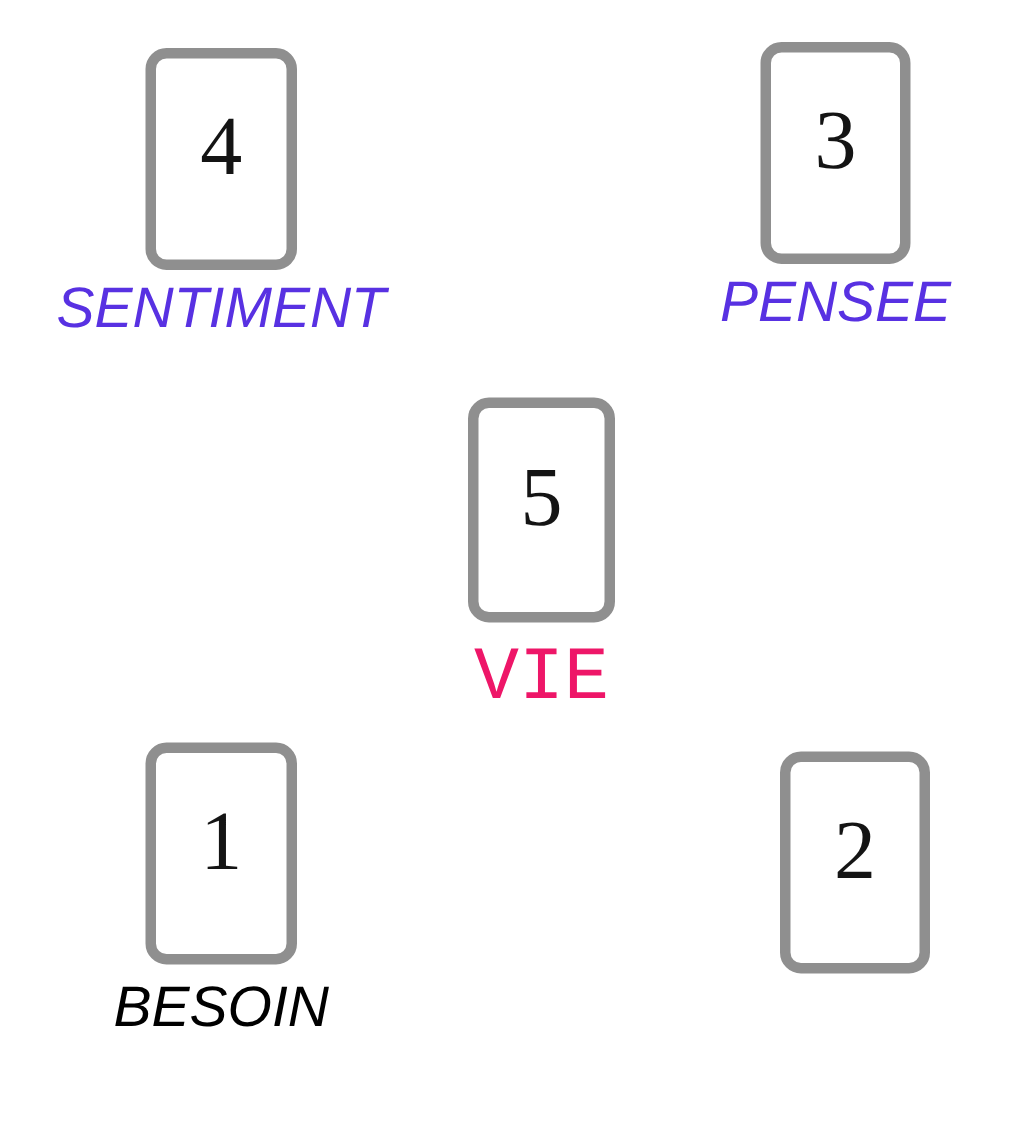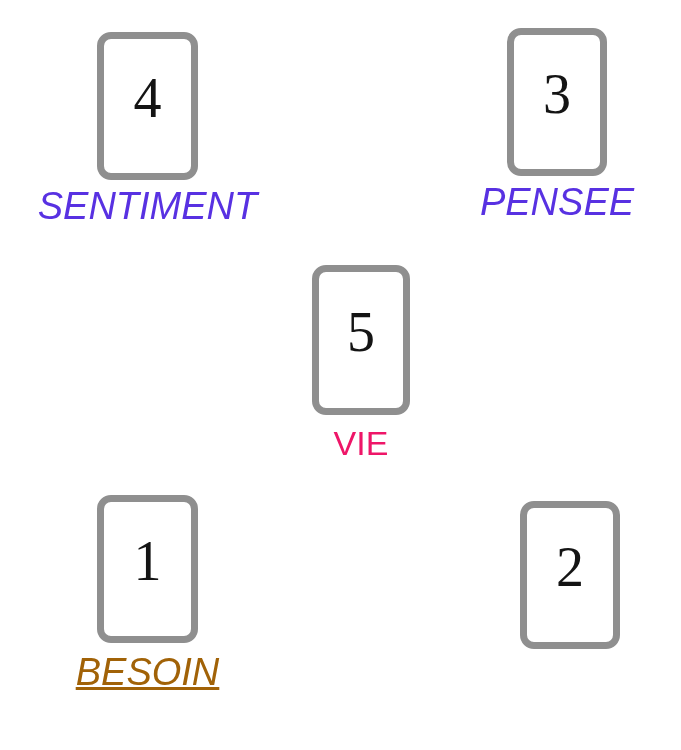--- a/index.html
+++ b/index.html
@@ -56,23 +56,23 @@
     margin-top: 6px;
     font-family: "Liberation Sans", sans-serif;
     font-style: italic;
     font-size: 38px;
     letter-spacing: 0px;
   }
   .slot-besoin .label-sans,
   .slot-desir .label-sans { margin-top: 9px; }
   .label-serif {
     margin-top: 10px;
-    font-family: Liberation Sans, sans-serif;
+    font-family: Liberation Mono, monospace;
     font-style: normal;
-    font-size: 34px;
+    font-size: 50px;
     letter-spacing: 0px;
   }
 </style>
 </head>
 <body>
 
 <div class="canvas">
 
   <div class="slot slot-sentiment">
     <div class="card">
@@ -92,21 +92,21 @@
     <div class="card">
       <span class="card-number">5</span>
     </div>
     <div class="card-label label-serif" style="color: rgb(238, 22, 104);">VIE</div>
   </div>
 
   <div class="slot slot-besoin">
     <div class="card">
       <span class="card-number">1</span>
     </div>
-    <div class="card-label label-sans" style="color: #a16207; text-decoration: underline;">BESOIN</div>
+    <div class="card-label label-sans" style="color: #000000;">BESOIN</div>
   </div>
 
   <div class="slot slot-desir">
     <div class="card">
       <span class="card-number">2</span>
     </div>
   </div>
 
 </div>
 

